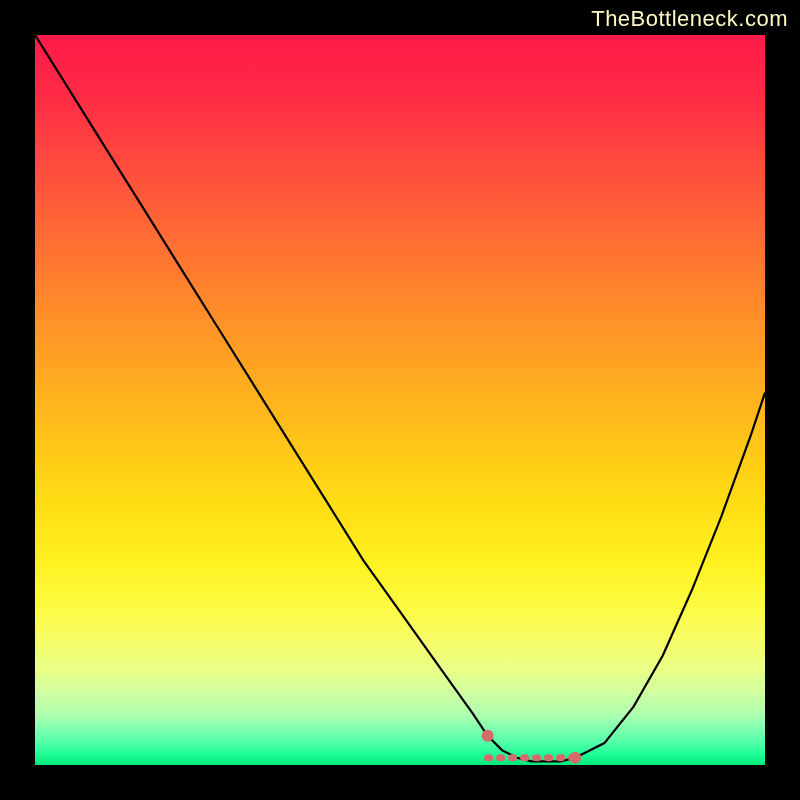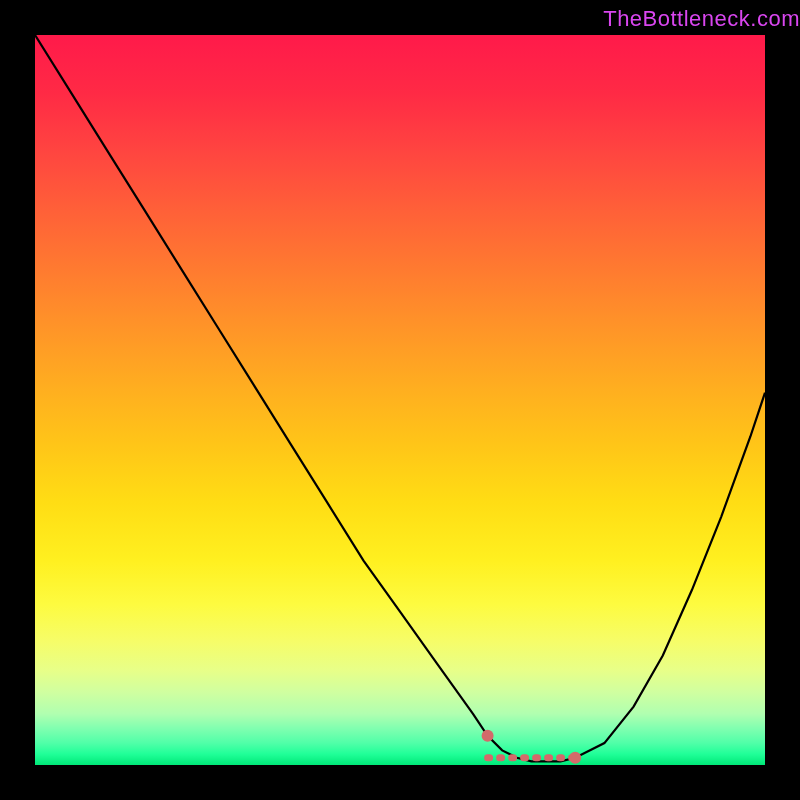--- a/index.html
+++ b/index.html
@@ -6,22 +6,22 @@
   body {
     width: 800px;
     height: 800px;
     background: #000;
     position: relative;
     font-family: Arial, sans-serif;
   }
   .watermark {
     position: absolute;
     top: 6px;
-    right: 0;
-    color: #d946ef;
+    right: 12px;
+    color: #fef9c3;
     font-size: 22px;
     font-weight: 500;
     letter-spacing: 0.5px;
     z-index: 10;
   }
   .plot-area {
     position: absolute;
     left: 35px;
     top: 35px;
     width: 730px;

